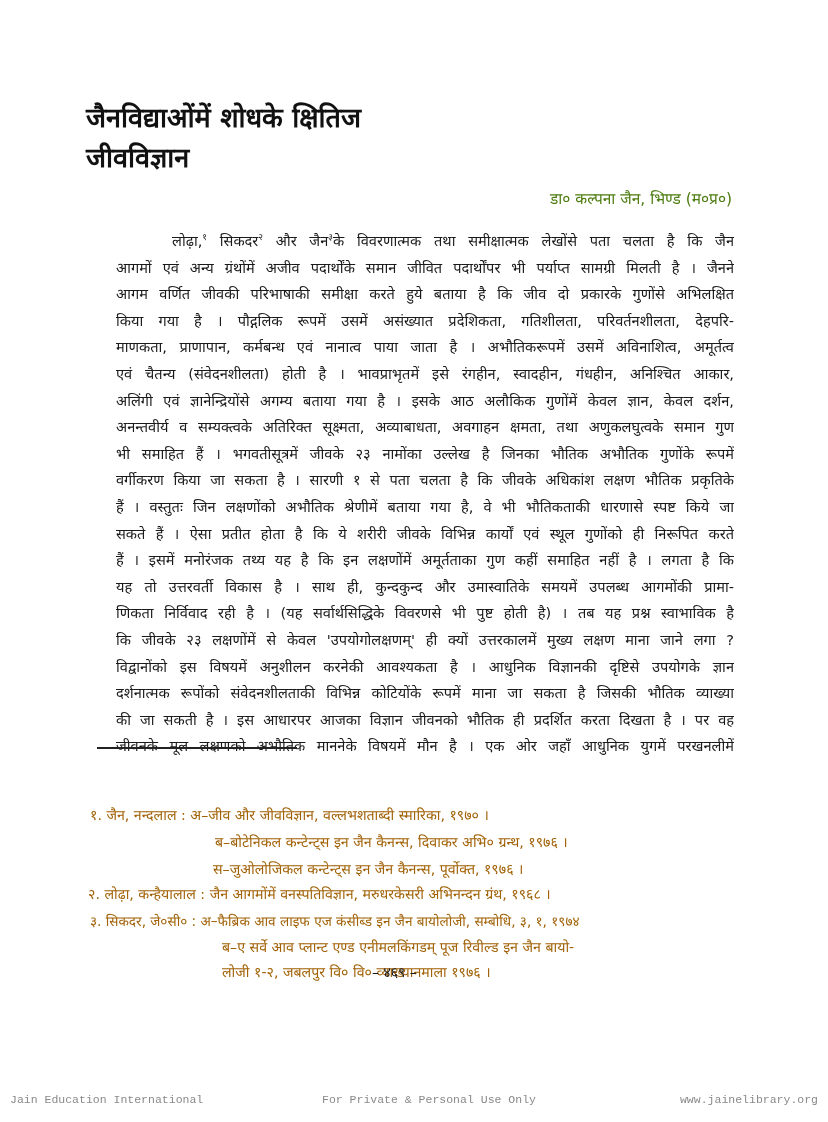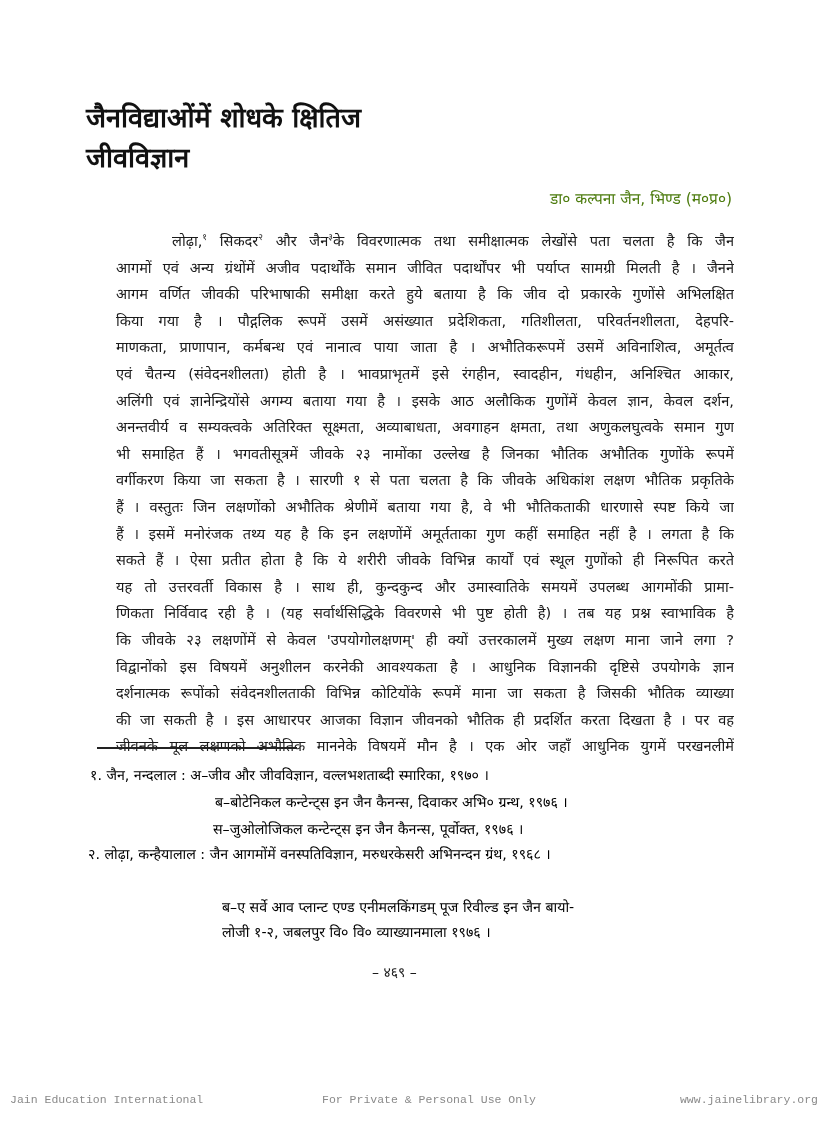--- a/index.html
+++ b/index.html
@@ -8,21 +8,21 @@
   .page { position: absolute; left: 0; top: 0; width: 828px; height: 832px; }
   .title { position: absolute; left: 86px; font-weight: bold; font-size: 27px; letter-spacing: 0px; color: #111; line-height: 34px; }
   .title1 { top: 101px; }
   .title2 { top: 141px; }
   .author { position: absolute; right: 96px; top: 187px; font-size: 15.5px; color: #4d7c0f; }
   .body { position: absolute; left: 88px; width: 646px; top: 228px; }
   .line { height: 26.6px; line-height: 26.6px; font-size: 14.6px; white-space: nowrap; text-align: justify; text-align-last: justify; overflow: hidden; margin-left: 28px; }
   .line.first { padding-left: 56px; }
   sup { font-size: 9px; vertical-align: 6px; line-height: 0; }
   .rule { position: absolute; left: 97px; top: 747px; width: 200px; height: 1.5px; background: #222; }
-  .fn { position: absolute; font-size: 14.2px; white-space: nowrap; line-height: 24px; color: #000000; }
+  .fn { position: absolute; font-size: 14.2px; white-space: nowrap; line-height: 24px; color: #a16207; margin-top: 40px; }
   .pagenum { position: absolute; left: 372px; top: 962px; font-size: 14px; font-weight: normal; }
   .footer { position: absolute; top: 1093px; font-family: Liberation Mono, monospace; font-size: 11.5px; color: #8a8a8a; }
 </style>
 </head>
 <body>
 
 <div class="page">
 
   <div class="title title1">जैनविद्याओंमें शोधके क्षितिज</div>
   <div class="title title2">जीवविज्ञान</div>
@@ -34,37 +34,38 @@
     <div class="line">आगमों एवं अन्य ग्रंथोंमें अजीव पदार्थोंके समान जीवित पदार्थोंपर भी पर्याप्त सामग्री मिलती है । जैनने</div>
     <div class="line">आगम वर्णित जीवकी परिभाषाकी समीक्षा करते हुये बताया है कि जीव दो प्रकारके गुणोंसे अभिलक्षित</div>
     <div class="line">किया गया है । पौद्गलिक रूपमें उसमें असंख्यात प्रदेशिकता, गतिशीलता, परिवर्तनशीलता, देहपरि-</div>
     <div class="line">माणकता, प्राणापान, कर्मबन्ध एवं नानात्व पाया जाता है । अभौतिकरूपमें उसमें अविनाशित्व, अमूर्तत्व</div>
     <div class="line">एवं चैतन्य (संवेदनशीलता) होती है । भावप्राभृतमें इसे रंगहीन, स्वादहीन, गंधहीन, अनिश्चित आकार,</div>
     <div class="line">अलिंगी एवं ज्ञानेन्द्रियोंसे अगम्य बताया गया है । इसके आठ अलौकिक गुणोंमें केवल ज्ञान, केवल दर्शन,</div>
     <div class="line">अनन्तवीर्य व सम्यक्त्वके अतिरिक्त सूक्ष्मता, अव्याबाधता, अवगाहन क्षमता, तथा अणुकलघुत्वके समान गुण</div>
     <div class="line">भी समाहित हैं । भगवतीसूत्रमें जीवके २३ नामोंका उल्लेख है जिनका भौतिक अभौतिक गुणोंके रूपमें</div>
     <div class="line">वर्गीकरण किया जा सकता है । सारणी १ से पता चलता है कि जीवके अधिकांश लक्षण भौतिक प्रकृतिके</div>
     <div class="line">हैं । वस्तुतः जिन लक्षणोंको अभौतिक श्रेणीमें बताया गया है, वे भी भौतिकताकी धारणासे स्पष्ट किये जा</div>
+    <div class="line">सकते हैं । ऐसा प्रतीत होता है कि ये शरीरी जीवके विभिन्न कार्यों एवं स्थूल गुणोंको ही निरूपित करते</div>
     <div class="line">हैं । इसमें मनोरंजक तथ्य यह है कि इन लक्षणोंमें अमूर्तताका गुण कहीं समाहित नहीं है । लगता है कि</div>
-    <div class="line">सकते हैं । ऐसा प्रतीत होता है कि ये शरीरी जीवके विभिन्न कार्यों एवं स्थूल गुणोंको ही निरूपित करते</div>
     <div class="line">यह तो उत्तरवर्ती विकास है । साथ ही, कुन्दकुन्द और उमास्वातिके समयमें उपलब्ध आगमोंकी प्रामा-</div>
     <div class="line">णिकता निर्विवाद रही है । (यह सर्वार्थसिद्धिके विवरणसे भी पुष्ट होती है) । तब यह प्रश्न स्वाभाविक है</div>
     <div class="line">कि जीवके २३ लक्षणोंमें से केवल 'उपयोगोलक्षणम्' ही क्यों उत्तरकालमें मुख्य लक्षण माना जाने लगा ?</div>
     <div class="line">विद्वानोंको इस विषयमें अनुशीलन करनेकी आवश्यकता है । आधुनिक विज्ञानकी दृष्टिसे उपयोगके ज्ञान</div>
     <div class="line">दर्शनात्मक रूपोंको संवेदनशीलताकी विभिन्न कोटियोंके रूपमें माना जा सकता है जिसकी भौतिक व्याख्या</div>
     <div class="line">की जा सकती है । इस आधारपर आजका विज्ञान जीवनको भौतिक ही प्रदर्शित करता दिखता है । पर वह</div>
     <div class="line">जीवनके मूल लक्षणको अभौतिक माननेके विषयमें मौन है । एक ओर जहाँ आधुनिक युगमें परखनलीमें</div>
   </div>
 
   <div class="rule"></div>
 
   <div class="fn" style="left:90px; top:763px;">१. जैन, नन्दलाल : अ–जीव और जीवविज्ञान, वल्लभशताब्दी स्मारिका, १९७० ।</div>
   <div class="fn" style="left:215px; top:790px;text-align:right;">ब–बोटेनिकल कन्टेन्ट्स इन जैन कैनन्स, दिवाकर अभि० ग्रन्थ, १९७६ ।</div>
   <div class="fn" style="left:213px; top:817px;">स–जुओलोजिकल कन्टेन्ट्स इन जैन कैनन्स, पूर्वोक्त, १९७६ ।</div>
   <div class="fn" style="left:88px; top:842px;">२. लोढ़ा, कन्हैयालाल : जैन आगमोंमें वनस्पतिविज्ञान, मरुधरकेसरी अभिनन्दन ग्रंथ, १९६८ ।</div>
+  <div class="fn" style="left:90px; top:869px; font-size:13.6px;">३. सिकदर, जे०सी० : अ–फैब्रिक आव लाइफ एज कंसीब्ड इन जैन बायोलोजी, सम्बोधि, ३, १, १९७४</div>
   <div class="fn" style="left:222px; top:895px;text-align:center;">ब–ए सर्वे आव प्लान्ट एण्ड एनीमलकिंगडम् पूज रिवील्ड इन जैन बायो-</div>
   <div class="fn" style="left:222px; top:920px;">लोजी १-२, जबलपुर वि० वि० व्याख्यानमाला १९७६ ।</div>
 
   <div class="pagenum">– ४६९ –</div>
 
   <div class="footer" style="left:10px;">Jain Education International</div>
   <div class="footer" style="left:322px;">For Private &amp; Personal Use Only</div>
   <div class="footer" style="right:10px;">www.jainelibrary.org</div>
 
 </div>

